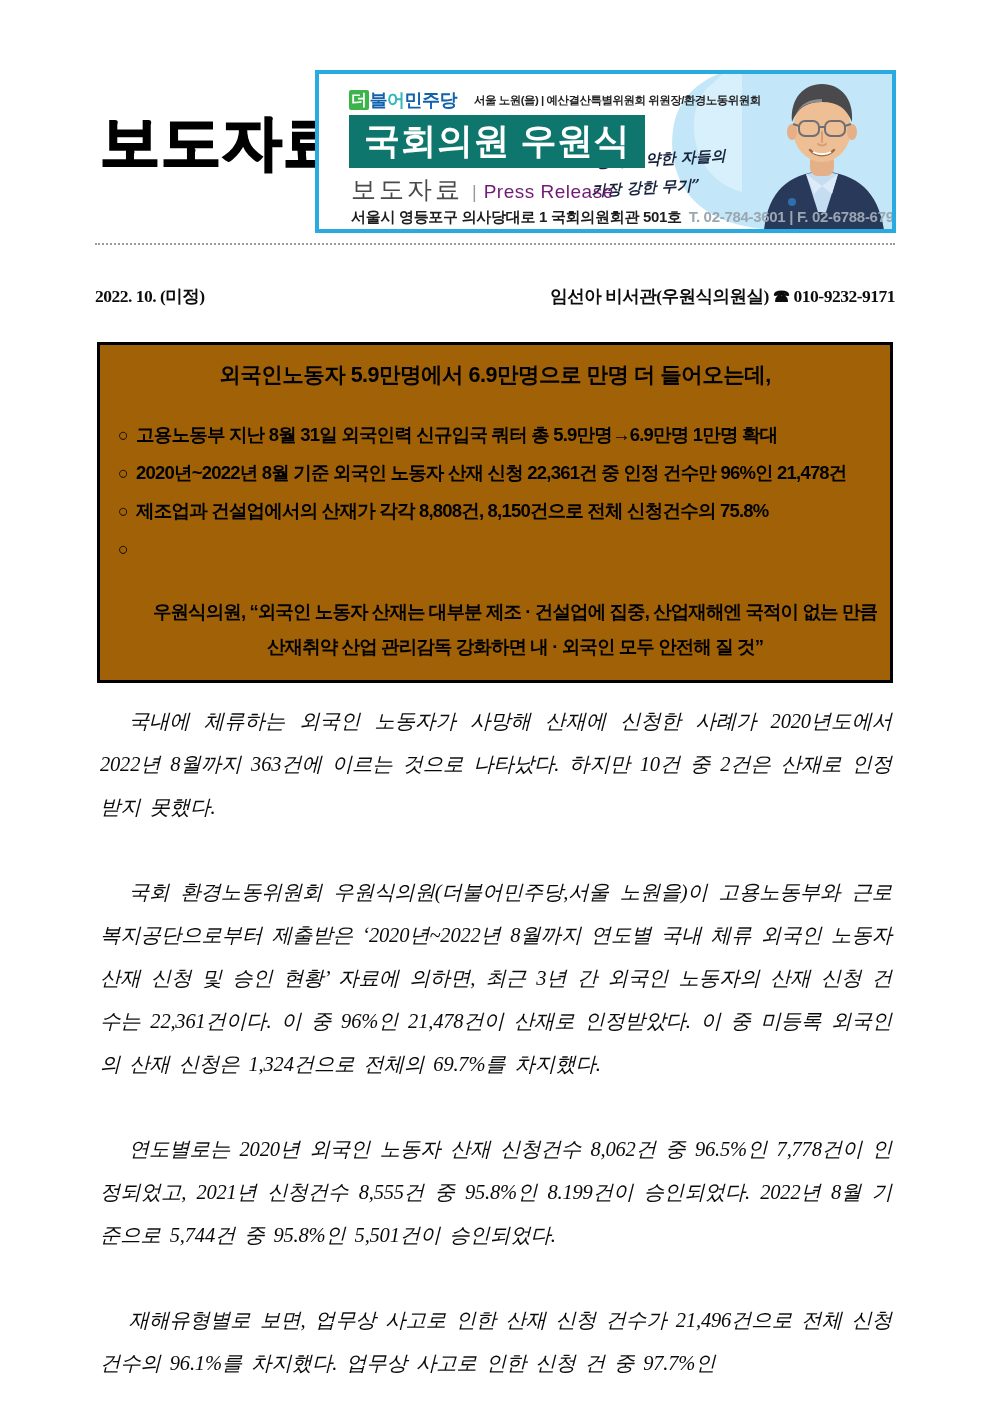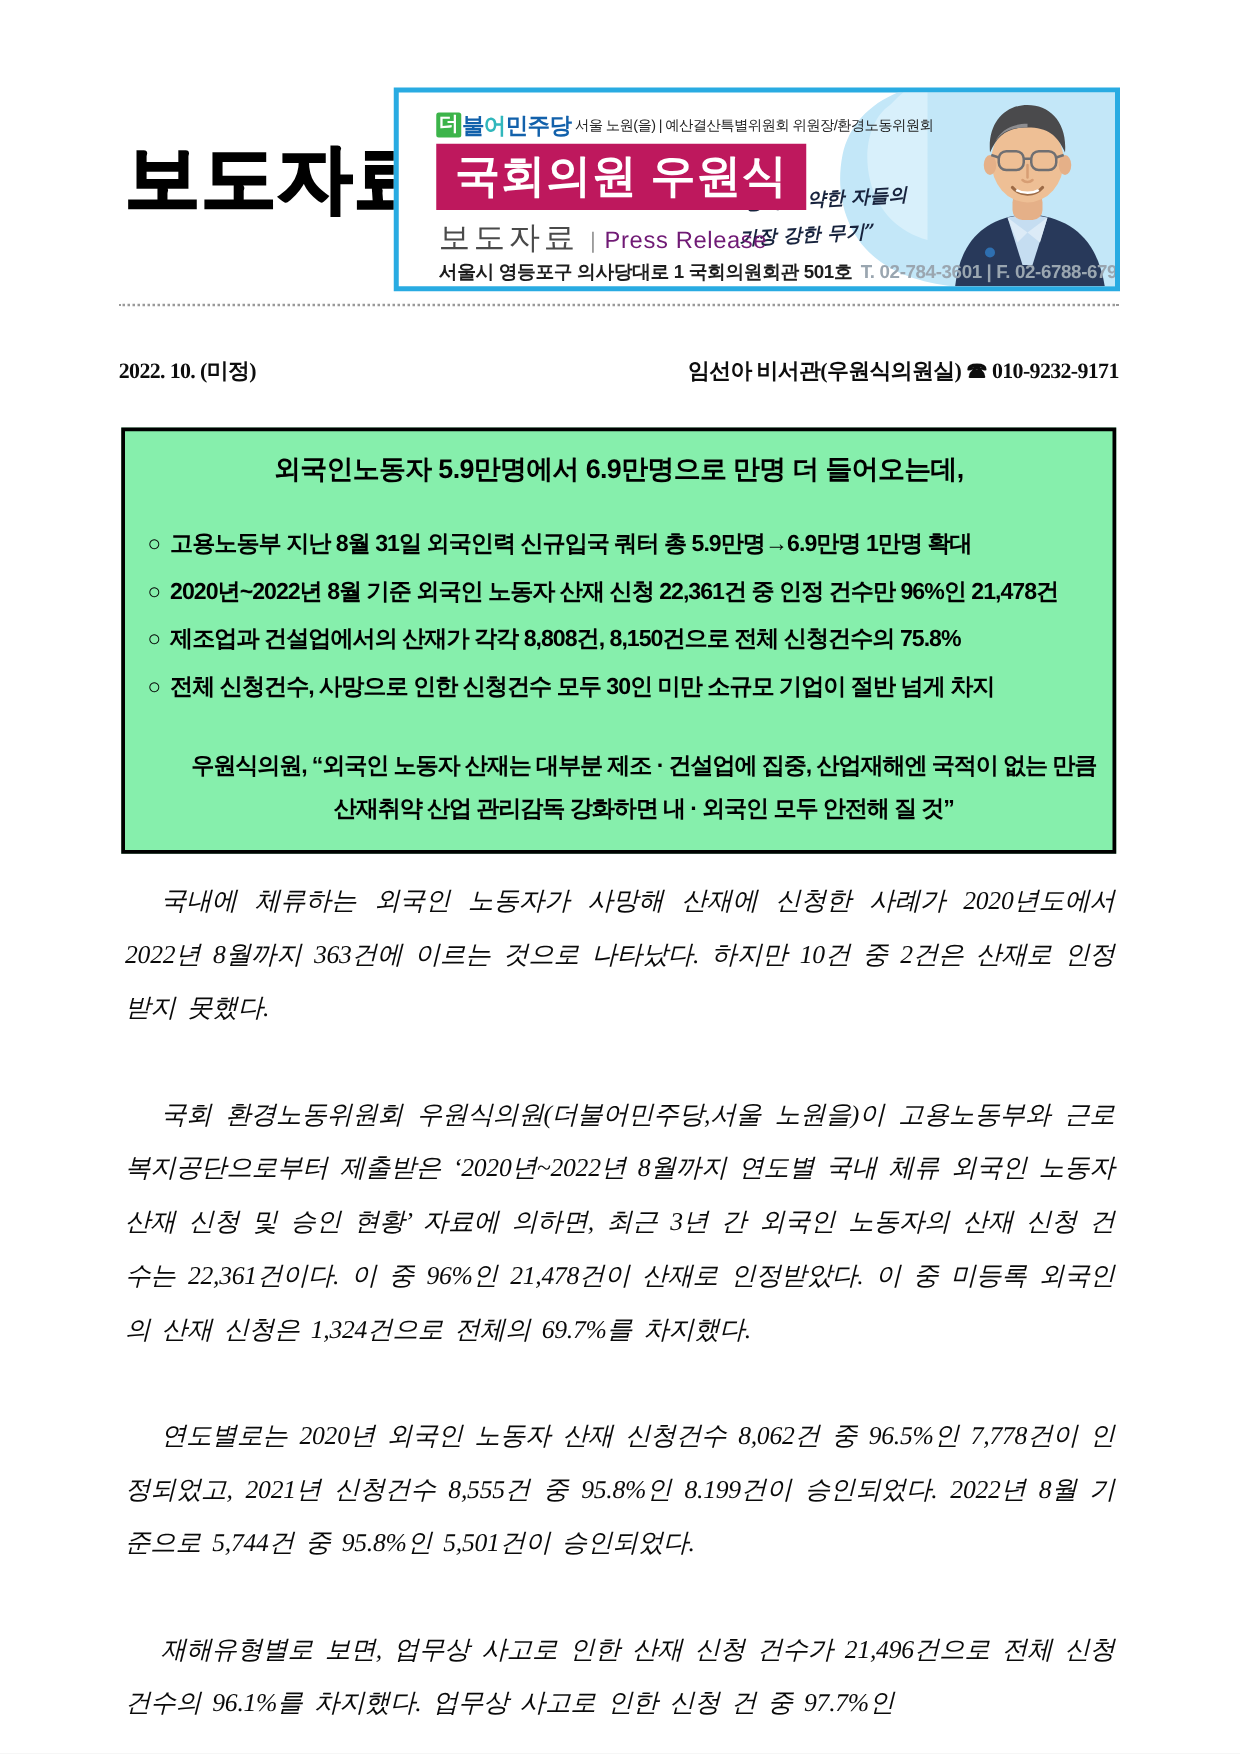--- a/index.html
+++ b/index.html
@@ -37,27 +37,27 @@
   }
   .party-logo { font-weight: 900; font-size: 18px; letter-spacing: -0.5px; display: inline-flex; align-items: center; }
   .party-logo .seg-box {
     display: inline-block; background: #3cb44a; color: #fff;
     padding: 0 2px; margin-right: 1px; border-radius: 2px;
     font-size: 16px; line-height: 20px;
   }
   .party-logo .seg-blue { color: #1261ab; }
   .party-logo .seg-teal { color: #31b7bc; }
   .district-label {
-    margin-left: 3px; font-size: 11.5px; font-weight: 400; color: #222;
+    margin-left: 17px; font-size: 11.5px; font-weight: 700; color: #222;
     letter-spacing: -0.5px;
   }
   .name-banner {
     position: absolute; left: 30px; top: 41px;
     width: 296px; height: 53px;
-    background: #be185d;
+    background: #0f766e;
     display: flex; align-items: center; justify-content: center;
     color: #ffffff; font-size: 36px; font-weight: 900; letter-spacing: 0.5px;
     white-space: nowrap;
   }
   .press-row {
     position: absolute; left: 32px; top: 99px;
     display: flex; align-items: baseline; white-space: nowrap;
   }
   .press-kr { font-size: 25px; font-weight: 400; color: #4a4a4a; letter-spacing: 3px; }
   .press-divider { font-size: 18px; color: #9a9a9a; margin: 0 7px 0 9px; }
@@ -98,21 +98,21 @@
     font-size: 17.5px; color: #0d0d0d; font-weight: 600;
     letter-spacing: -0.5px;
     margin-top: 29px;
   }
 
   
   .notice-box {
     position: absolute; left: 97px; top: 342px;
     width: 796px; height: 341px;
     border: 3px solid #000;
-    background: #86efac;
+    background: #a16207;
   }
   .notice-title { text-align: center; margin-top: 13px; }
   .notice-title .t-line {
     display: block;
     font-size: 21.5px; font-weight: 800; letter-spacing: -0.5px;
     line-height: 34px; color: #000;
   }
   .bullet-list { margin: 24px 18px 0 14px; }
   .bullet-item {
     display: flex; align-items: flex-start;
@@ -234,21 +234,20 @@
       <div class="bullet-item">
         <span class="bullet-marker">○</span>
         <span>2020년~2022년 8월 기준 외국인 노동자 산재 신청 22,361건 중 인정 건수만 96%인 21,478건</span>
       </div>
       <div class="bullet-item">
         <span class="bullet-marker">○</span>
         <span>제조업과 건설업에서의 산재가 각각 8,808건, 8,150건으로 전체 신청건수의 75.8%</span>
       </div>
       <div class="bullet-item">
         <span class="bullet-marker">○</span>
-        <span>전체 신청건수, 사망으로 인한 신청건수 모두 30인 미만 소규모 기업이 절반 넘게 차지</span>
       </div>
     </div>
     <div class="notice-quote">
       <span class="q-line">우원식의원,  “외국인 노동자 산재는 대부분 제조 · 건설업에 집중,  산업재해엔 국적이 없는 만큼</span>
       <span class="q-line">산재취약 산업 관리감독 강화하면 내 · 외국인 모두 안전해 질 것”</span>
     </div>
   </div>
 
   <div class="body-text">
     <p>국내에 체류하는 외국인 노동자가 사망해 산재에 신청한 사례가 2020년도에서 2022년 8월까지 363건에 이르는 것으로 나타났다. 하지만 10건 중 2건은 산재로 인정받지 못했다.</p>

